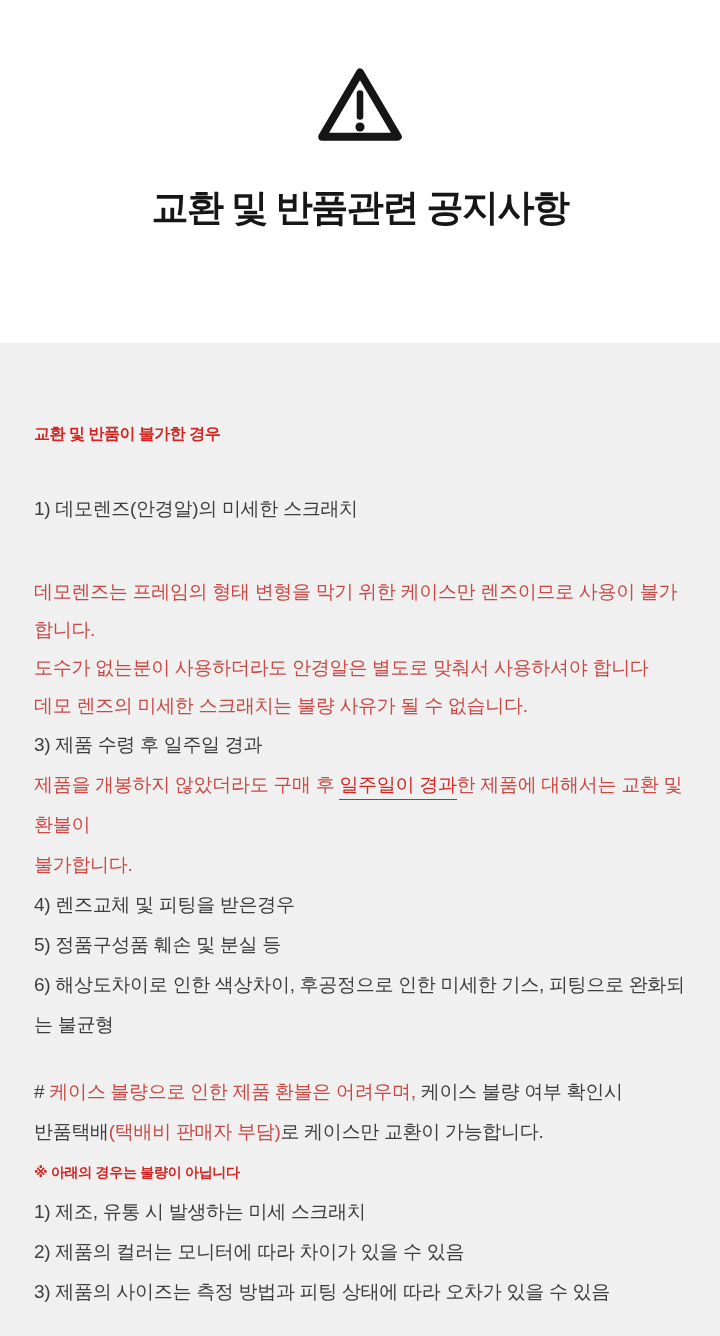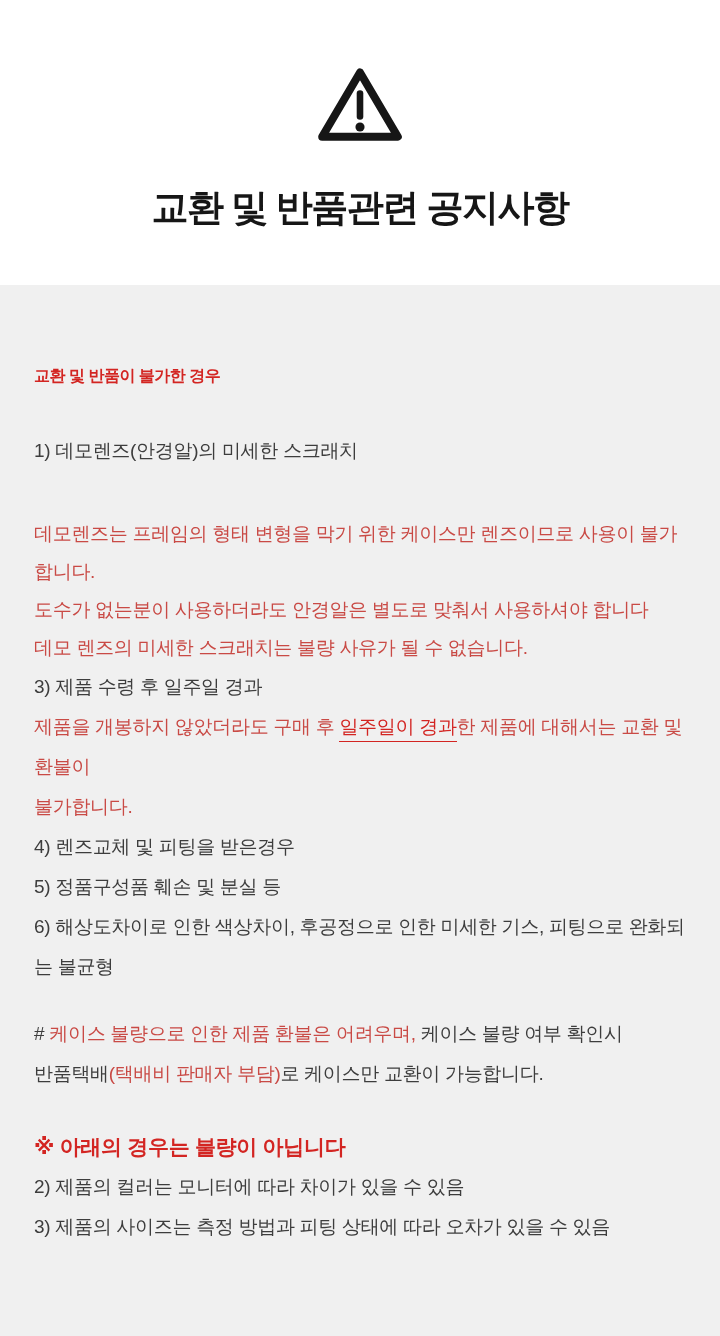--- a/index.html
+++ b/index.html
@@ -13,21 +13,21 @@
   *{box-sizing:border-box;}
   html,body{margin:0;padding:0;}
   body{
     width:720px;height:1336px;
     background:var(--bg);
     font-family:"Liberation Sans","DejaVu Sans",sans-serif;
     color:var(--text);
     overflow:hidden;
   }
   .hero{
-    height:285px;
+    height:343px;
     background:var(--header-bg);
     display:flex;flex-direction:column;align-items:center;
   }
   .icon-wrap{margin-top:66px;line-height:0;}
   .title{
     margin:39px 0 0;
     font-size:37px;
     font-weight:900;
     letter-spacing:-1.5px;
     color:var(--title);
@@ -54,22 +54,21 @@
   .mt35{margin-top:35px;}
   .mt27{margin-top:27px;}
   .red-soft-text{color:var(--red-soft);}
   .em-underline{
     font-weight:400;
     color:var(--red-strong);
     border-bottom:1.5px solid var(--red-strong);
     padding-bottom:4px;
   }
   .nd-heading{
-    margin-top:33px;
-    font-size:21px;
+    font-size:14px;
     line-height:40px;
     font-weight:700;
     color:var(--red-strong);
   }
 </style>
 </head>
 <body>
 
 <header class="hero">
   <div class="icon-wrap">
@@ -100,16 +99,17 @@
   <div class="line red-soft-text">불가합니다.</div>
 
   <div class="line">4) 렌즈교체 및 피팅을 받은경우</div>
   <div class="line">5) 정품구성품 훼손 및 분실 등</div>
   <div class="line">6) 해상도차이로 인한 색상차이, 후공정으로 인한 미세한 기스, 피팅으로 완화되는 불균형</div>
 
   <div class="line mt27"><span># </span><span class="red-soft-text">케이스 불량으로 인한 제품 환불은 어려우며,</span><span> 케이스 불량 여부 확인시</span></div>
   <div class="line"><span>반품택배</span><span class="red-soft-text">(택배비 판매자 부담)</span><span>로 케이스만 교환이 가능합니다.</span></div>
 
   <div class="nd-heading">※ 아래의 경우는 불량이 아닙니다</div>
+  <div class="line">1) 제조, 유통 시 발생하는 미세 스크래치</div>
   <div class="line">2) 제품의 컬러는 모니터에 따라 차이가 있을 수 있음</div>
   <div class="line">3) 제품의 사이즈는 측정 방법과 피팅 상태에 따라 오차가 있을 수 있음</div>
 
 </main>
 
 </body></html>

